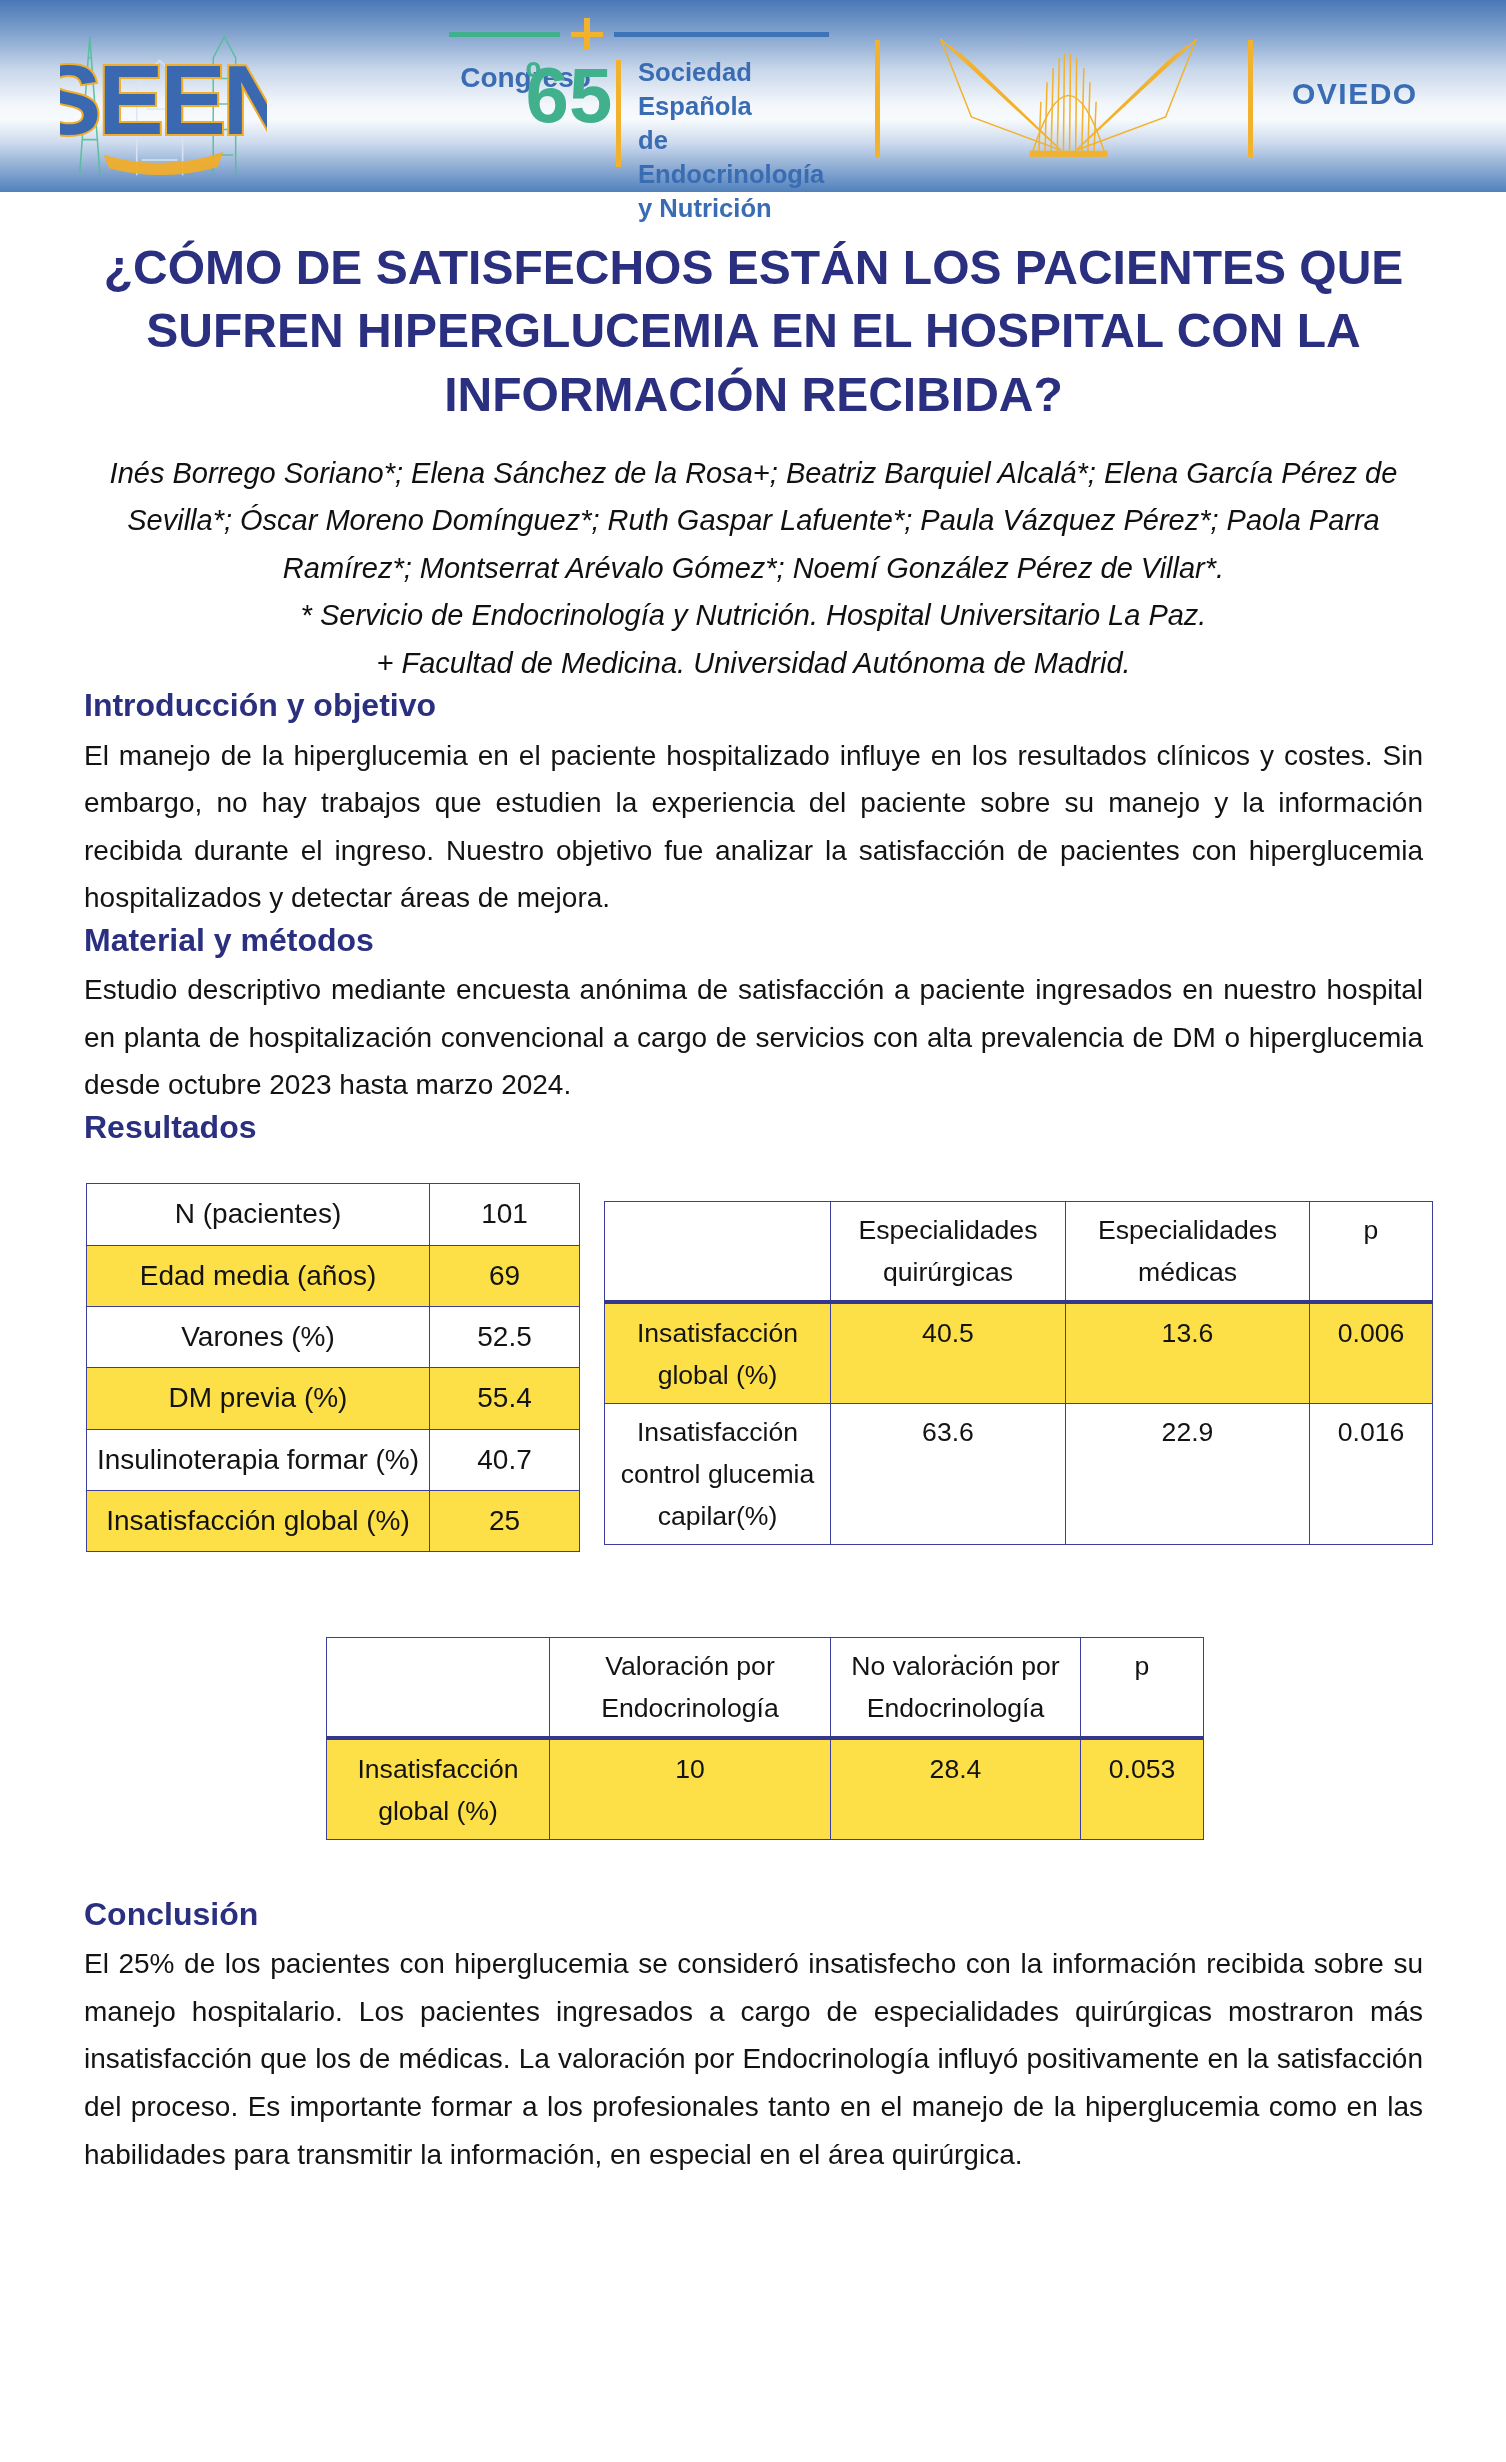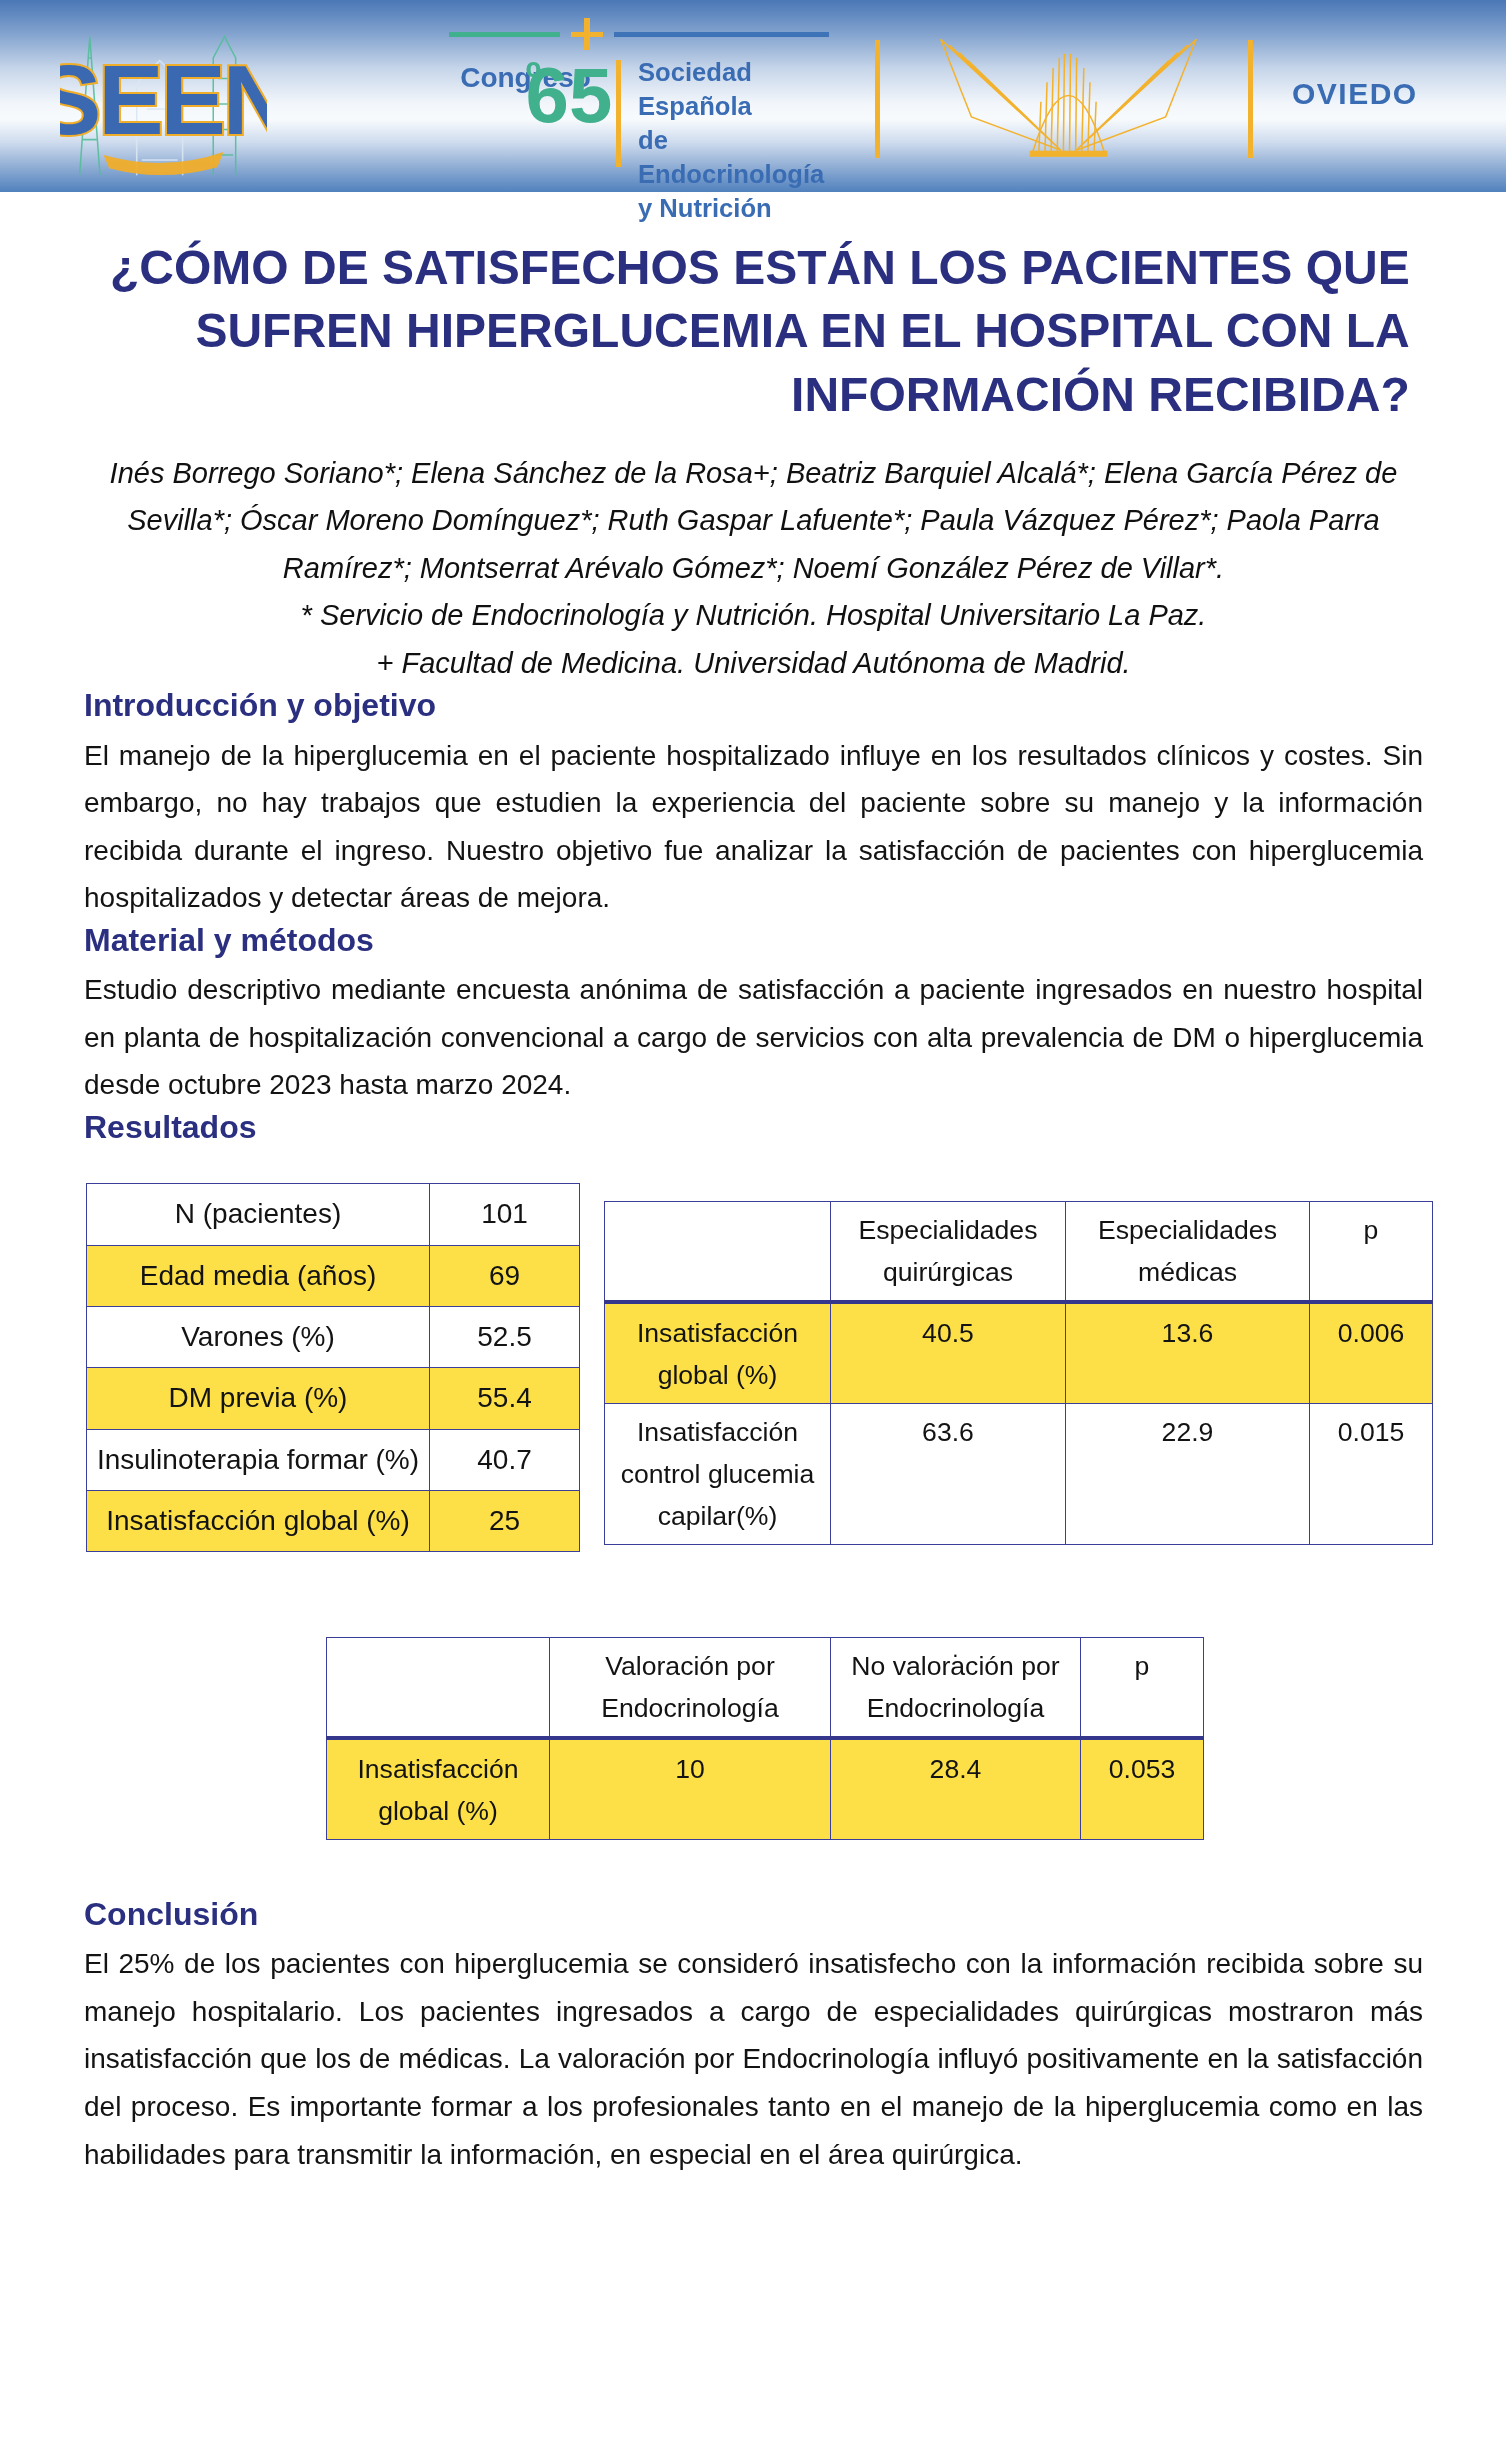--- a/index.html
+++ b/index.html
@@ -29,21 +29,21 @@
   .society{left:189px;top:36px;width:210px;font-size:25.6px;font-weight:bold;color:#3a6cb4;line-height:1.32;position:absolute;}
   .society span{position:static;display:block;}
   .ybar{width:5.1px;background:#f3b22e;}
   .ybar1{left:875px;top:40px;height:118px;}
   .ybar2{left:1248px;top:40px;height:118px;}
   .building-svg{left:905px;top:24.5px;width:327px;height:138px;}
   .oviedo{left:1292px;top:77px;font-size:30px;font-weight:bold;color:#3a6cb4;letter-spacing:1.5px;}
   
   .page{padding:0 84px;}
   .poster-title{
-    margin:44px 13.3px 0;text-align:right;font-size:48px;font-weight:bold;
+    margin:44px 13.3px 0;text-align:center;font-size:48px;font-weight:bold;
     color:#2b2f80;line-height:1.32;
   }
   .authors-block{margin-top:23.5px;text-align:center;font-style:italic;color:#101010;
     font-size:29px;line-height:1.64;}
   .authors-block p{margin:0;}
   h2.sec{font-size:32px;font-weight:bold;color:#2b2f80;margin:0;}
   .h-intro{margin-top:45px;}
   .h-methods{margin-top:50px;}
   .h-results{margin-top:54px;}
   .h-conclusion{margin-top:17.4px;}
@@ -190,21 +190,21 @@
         <tr class="lavender thick-top">
           <td>Insatisfacción global (%)</td>
           <td>40.5</td>
           <td>13.6</td>
           <td>0.006</td>
         </tr>
         <tr>
           <td>Insatisfacción control glucemia capilar(%)</td>
           <td>63.6</td>
           <td>22.9</td>
-          <td>0.015</td>
+          <td>0.016</td>
         </tr>
       </tbody>
     </table>
 
     <table class="t3">
       <colgroup>
           <col style="width:223px">
           <col style="width:281px">
           <col style="width:250px">
           <col style="width:123px">

